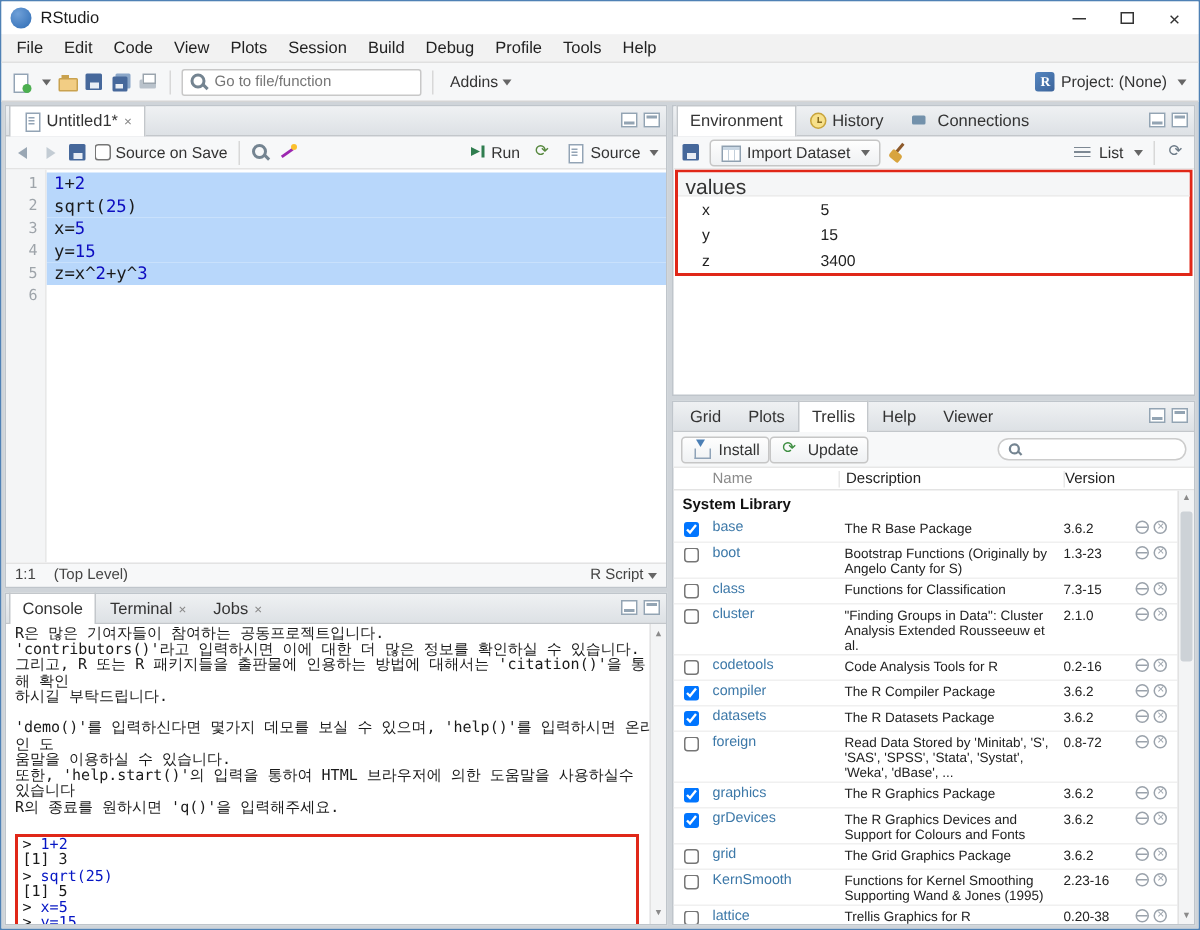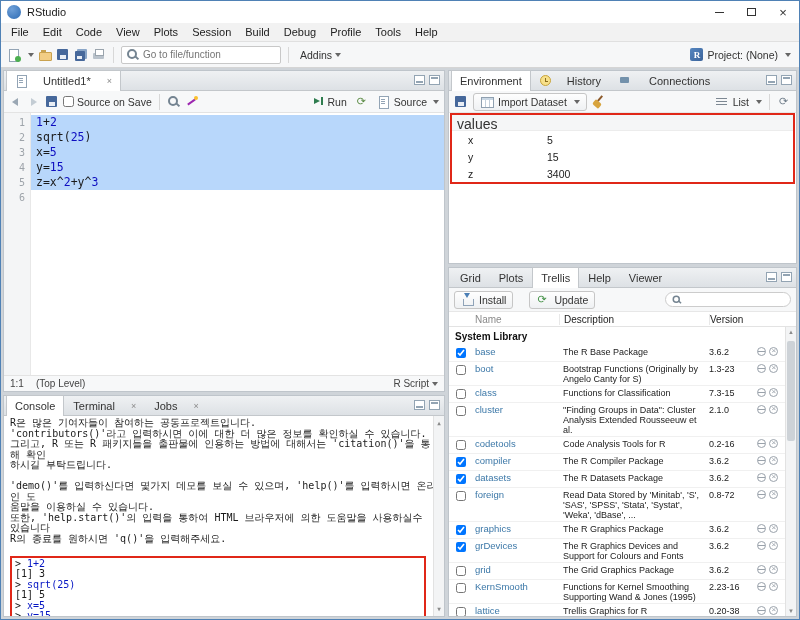--- a/index.html
+++ b/index.html
@@ -68,21 +68,21 @@
   .i-remove::after{content:"×";position:absolute;left:1.5px;top:-1.5px;color:#9aa2ab;font-size:8px}
 
   
   .main{flex:1;display:flex;gap:3px;padding:2px;background:#cfd4d9;min-height:0}
   .col{display:flex;flex-direction:column;gap:3px;min-width:0}
   .col-left{width:442px;flex:0 0 auto}
   .col-right{flex:1}
   .pane{background:#fff;border:1px solid #bfc5cb;display:flex;flex-direction:column;min-height:0;position:relative}
   .tabstrip{height:20px;background:linear-gradient(#eff1f3,#dde1e5);border-bottom:1px solid #c3c7cb;display:flex;align-items:flex-end;padding-left:2px;flex:0 0 auto;position:relative}
   .tabs{display:flex;align-items:flex-end;height:100%}
-  .tab{height:20px;display:flex;align-items:center;gap:16px;padding:0 8px;color:#333;border:1px solid transparent;border-bottom:none}
+  .tab{height:20px;display:flex;align-items:center;gap:4px;padding:0 8px;color:#333;border:1px solid transparent;border-bottom:none}
   .tab.active{background:#fff;border-color:#c3c7cb;margin-bottom:-1px;height:21px}
   .tab .close{color:#8a8a8a;font-size:9px}
   .panel-btns{position:absolute;right:4px;top:4px;display:flex;gap:4px}
   .pbtn{width:11px;height:10px;border:1px solid #93a4b3;background:#fff;position:relative;display:inline-block}
   .pbtn.min::after{content:"";position:absolute;left:1px;right:1px;bottom:1px;height:2px;background:#93a4b3}
   .pbtn.max::after{content:"";position:absolute;left:1px;right:1px;top:1px;height:2px;background:#93a4b3}
 
   
   .ed-toolbar{height:22px;border-bottom:1px solid #e3e3e3;background:#f7f8f9;display:flex;align-items:center;gap:4px;padding:0 5px;flex:0 0 auto;font-size:10.5px;color:#333}
   .ed-toolbar .right{margin-left:auto;display:flex;align-items:center;gap:8px}
@@ -121,21 +121,21 @@
   .searchbox input{border:none;outline:none;width:85px;font-size:10px}
   .env-body{flex:1;overflow:hidden}
   .env-annotation{border:2px solid #e02718;margin:0 1px}
   .env-section{background:#f5f6f7;border-bottom:1px solid #ececec;padding:1px 5px;height:16px;color:#333;font-size:14px}
   .env-row{display:flex;height:17px;align-items:center;font-size:10.5px}
   .env-name{width:95px;padding-left:16px;color:#222}
   .env-val{color:#222}
 
   
   #pkg-pane{flex:1}
-  .pkg-toolbar{height:24px;border-bottom:1px solid #e7e7e7;background:#f7f8f9;display:flex;align-items:center;gap:16px;padding:0 5px;flex:0 0 auto}
+  .pkg-toolbar{height:24px;border-bottom:1px solid #e7e7e7;background:#f7f8f9;display:flex;align-items:center;gap:0;padding:0 5px;flex:0 0 auto}
   .pkg-toolbar .searchbox input{width:100px}
   .pkg-header{height:15px;display:flex;align-items:center;font-size:10px;color:#8a8a8a;border-bottom:1px solid #e3e3e3;flex:0 0 auto;padding-right:11px}
   .col-check{width:24px;flex:0 0 auto;text-align:center}
   .col-name{width:86px;flex:0 0 auto;padding-left:2px}
   .col-desc{flex:1;min-width:0;padding:0 4px}
   .col-ver{width:48px;flex:0 0 auto}
   .col-icons{width:28px;flex:0 0 auto;display:flex;gap:3px;align-items:center}
   .pkg-header .col-desc,.pkg-header .col-ver{border-left:1px solid #e8e8e8}
   .pkg-body{flex:1;overflow:hidden;position:relative;padding-right:11px}
   .pkg-group{font-weight:bold;font-size:10px;padding:4px 6px 3px;color:#111}

